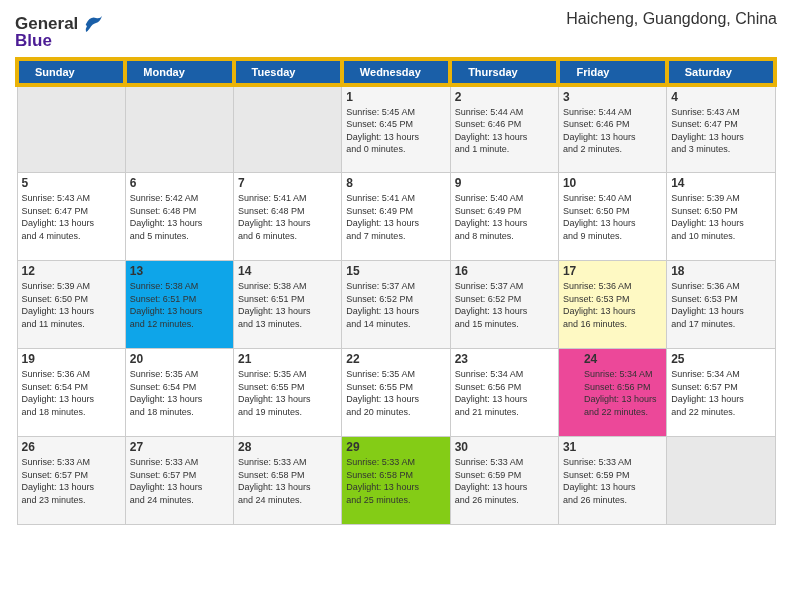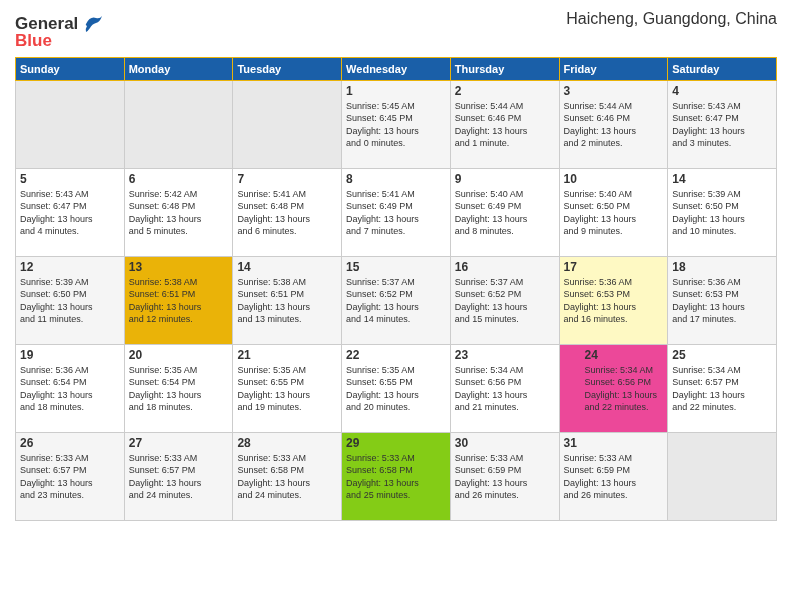--- a/index.html
+++ b/index.html
@@ -43,23 +43,23 @@
     .calendar {
       width: 100%;
       border-collapse: collapse;
       table-layout: fixed;
     }
     .calendar th {
       background: #1a5fa8;
       color: #fff;
       font-size: 11px;
       font-weight: bold;
-      padding: 5px 4px;
+      padding: 5px 16px;
       text-align: left;
-      border: 1px solid #eab308;
+      border: 4px solid #eab308;
     }
     .calendar td {
       vertical-align: top;
       border: 1px solid #ccc;
       padding: 3px 4px;
       height: 88px;
       background: #fff;
       font-size: 9.5px;
       color: #333;
     }
@@ -91,21 +91,21 @@
 <div class="page">
   <div class="header">
     <div class="logo">
       <div style="display:flex;flex-direction:column;line-height:1.1;">
         <span style="display:flex;align-items:center;gap:2px;">
           <span style="font-size:17px;font-weight:bold;color:#333;">General</span>
           <svg width="22" height="20" viewBox="0 0 22 20" style="margin-left:2px;">
             <path d="M4,10 Q8,2 14,4 Q18,5 20,2 Q18,8 14,9 Q10,10 8,14 Q6,17 4,18 Q3,15 5,12 Q3,11 4,10Z" fill="#1a5fa8"></path>
           </svg>
         </span>
-        <span style="font-size:17px;font-weight:bold;color:#ef4444;margin-top:-2px;">Blue</span>
+        <span style="font-size:17px;font-weight:bold;color:#4c1d95;margin-top:-2px;">Blue</span>
       </div>
     </div>
     <div class="title-block">
       <div class="location">Haicheng, Guangdong, China</div>
     </div>
   </div>
 
   <table class="calendar">
     <thead>
       <tr>
@@ -168,21 +168,21 @@
           <td style="background: rgb(255, 255, 255);">
             <span class="day-num">14</span>
             <div class="day-info">Sunrise: 5:39 AM<br>Sunset: 6:50 PM<br>Daylight: 13 hours<br>and 10 minutes.</div>
           </td>
         </tr>
         <tr>
           <td style="background: rgb(245, 245, 245);">
             <span class="day-num">12</span>
             <div class="day-info">Sunrise: 5:39 AM<br>Sunset: 6:50 PM<br>Daylight: 13 hours<br>and 11 minutes.</div>
           </td>
-          <td style="background: #eab308; margin-left: 22px;">
+          <td style="background: #0ea5e9; margin-left: 22px;">
             <span class="day-num">13</span>
             <div class="day-info">Sunrise: 5:38 AM<br>Sunset: 6:51 PM<br>Daylight: 13 hours<br>and 12 minutes.</div>
           </td>
           <td style="background: rgb(245, 245, 245);">
             <span class="day-num">14</span>
             <div class="day-info">Sunrise: 5:38 AM<br>Sunset: 6:51 PM<br>Daylight: 13 hours<br>and 13 minutes.</div>
           </td>
           <td style="background: rgb(245, 245, 245);">
             <span class="day-num">15</span>
             <div class="day-info">Sunrise: 5:37 AM<br>Sunset: 6:52 PM<br>Daylight: 13 hours<br>and 14 minutes.</div>

